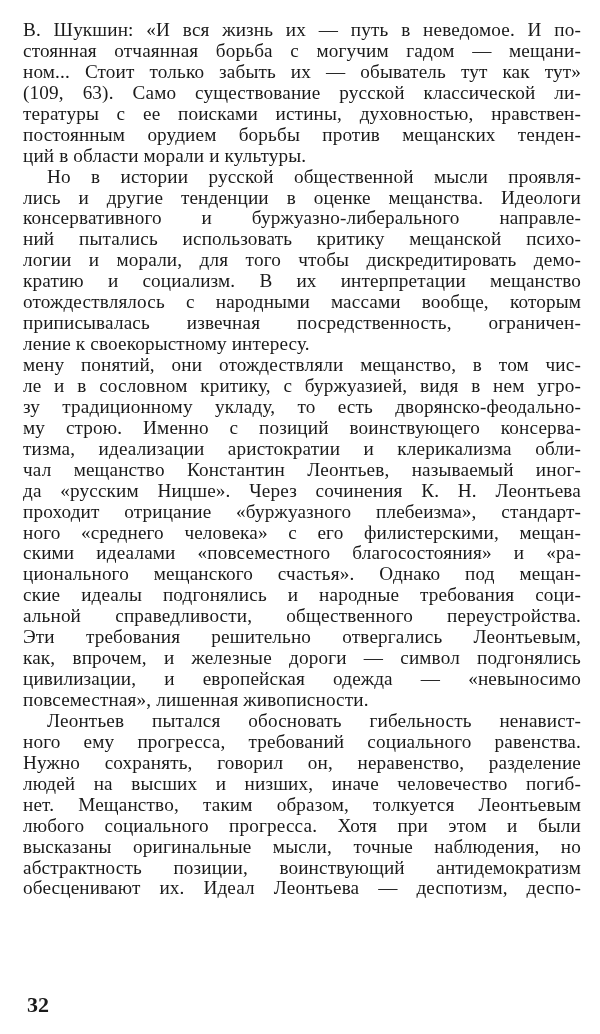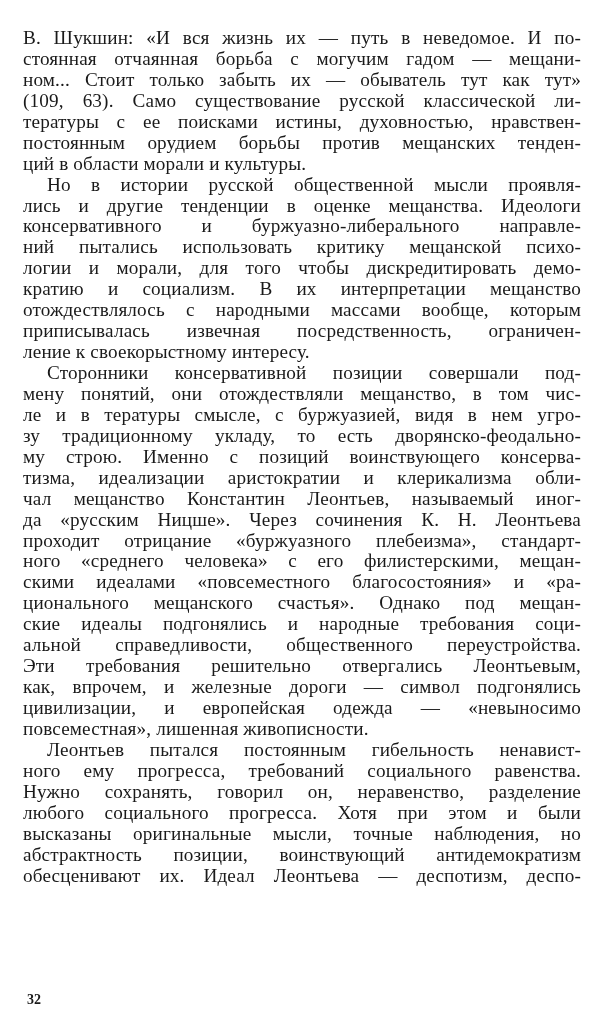--- a/index.html
+++ b/index.html
@@ -9,21 +9,21 @@
     }
     body {
       width: 600px;
       height: 1034px;
       position: relative;
       overflow: hidden;
     }
     .page {
       position: absolute;
       left: 23px;
-      top: 28px;
+      top: 20px;
       width: 558px;
       color: #1a1a1a;
       font-family: "Liberation Serif", "DejaVu Serif", serif;
       font-size: 19.2px;
       line-height: 20.95px;
       letter-spacing: 0.15px;
     }
     .line {
       display: block;
       height: 20.95px;
@@ -35,21 +35,21 @@
       text-align-last: left;
     }
     .line.indent {
       padding-left: 24px;
     }
     .page-number {
       position: absolute;
       left: 27px;
       top: 992px;
       font-family: "Liberation Serif", "DejaVu Serif", serif;
-      font-size: 14px;
+      font-size: 22px;
       font-weight: bold;
       color: #1a1a1a;
     }
   </style>
 </head>
 <body>
 
 <div class="page">
 
   <div>
@@ -68,44 +68,45 @@
     <span class="line">консервативного и буржуазно-либерального направле-</span>
     <span class="line">ний пытались использовать критику мещанской психо-</span>
     <span class="line">логии и морали, для того чтобы дискредитировать демо-</span>
     <span class="line">кратию и социализм. В их интерпретации мещанство</span>
     <span class="line">отождествлялось с народными массами вообще, которым</span>
     <span class="line">приписывалась извечная посредственность, ограничен-</span>
     <span class="line last">ление к своекорыстному интересу.</span>
   </div>
 
   <div>
-    <span class="line indent">Сторонники консервативной позиции совершали под-</span>
     <span class="line">мену понятий, они отождествляли мещанство, в том чис-</span>
-    <span class="line">ле и в тературы смысле, с буржуазией, видя в нем угро-</span>
+    <span class="line">ле и в сословном критику, с буржуазией, видя в нем угро-</span>
     <span class="line">зу традиционному укладу, то есть дворянско-феодально-</span>
     <span class="line">му строю. Именно с позиций воинствующего консерва-</span>
     <span class="line">тизма, идеализации аристократии и клерикализма обли-</span>
     <span class="line">чал мещанство Константин Леонтьев, называемый иног-</span>
     <span class="line">да «русским Ницше». Через сочинения К. Н. Леонтьева</span>
     <span class="line">проходит отрицание «буржуазного плебеизма», стандарт-</span>
     <span class="line">ного «среднего человека» с его филистерскими, мещан-</span>
     <span class="line">скими идеалами «повсеместного благосостояния» и «ра-</span>
     <span class="line">ционального мещанского счастья». Однако под мещан-</span>
     <span class="line">ские идеалы подгонялись и народные требования соци-</span>
     <span class="line">альной справедливости, общественного переустройства.</span>
     <span class="line">Эти требования решительно отвергались Леонтьевым,</span>
     <span class="line">как, впрочем, и железные дороги — символ подгонялись</span>
     <span class="line">цивилизации, и европейская одежда — «невыносимо</span>
     <span class="line last">повсеместная», лишенная живописности.</span>
   </div>
 
   <div>
-    <span class="line indent">Леонтьев пытался постоянным гибельность ненавист-</span>
+    <span class="line indent">Леонтьев пытался обосновать гибельность ненавист-</span>
     <span class="line">ного ему прогресса, требований социального равенства.</span>
     <span class="line">Нужно сохранять, говорил он, неравенство, разделение</span>
+    <span class="line">людей на высших и низших, иначе человечество погиб-</span>
+    <span class="line">нет. Мещанство, таким образом, толкуется Леонтьевым</span>
     <span class="line">любого социального прогресса. Хотя при этом и были</span>
     <span class="line">высказаны оригинальные мысли, точные наблюдения, но</span>
     <span class="line">абстрактность позиции, воинствующий антидемократизм</span>
     <span class="line">обесценивают их. Идеал Леонтьева — деспотизм, деспо-</span>
   </div>
 
 </div>
 
 <div class="page-number">32</div>
 

